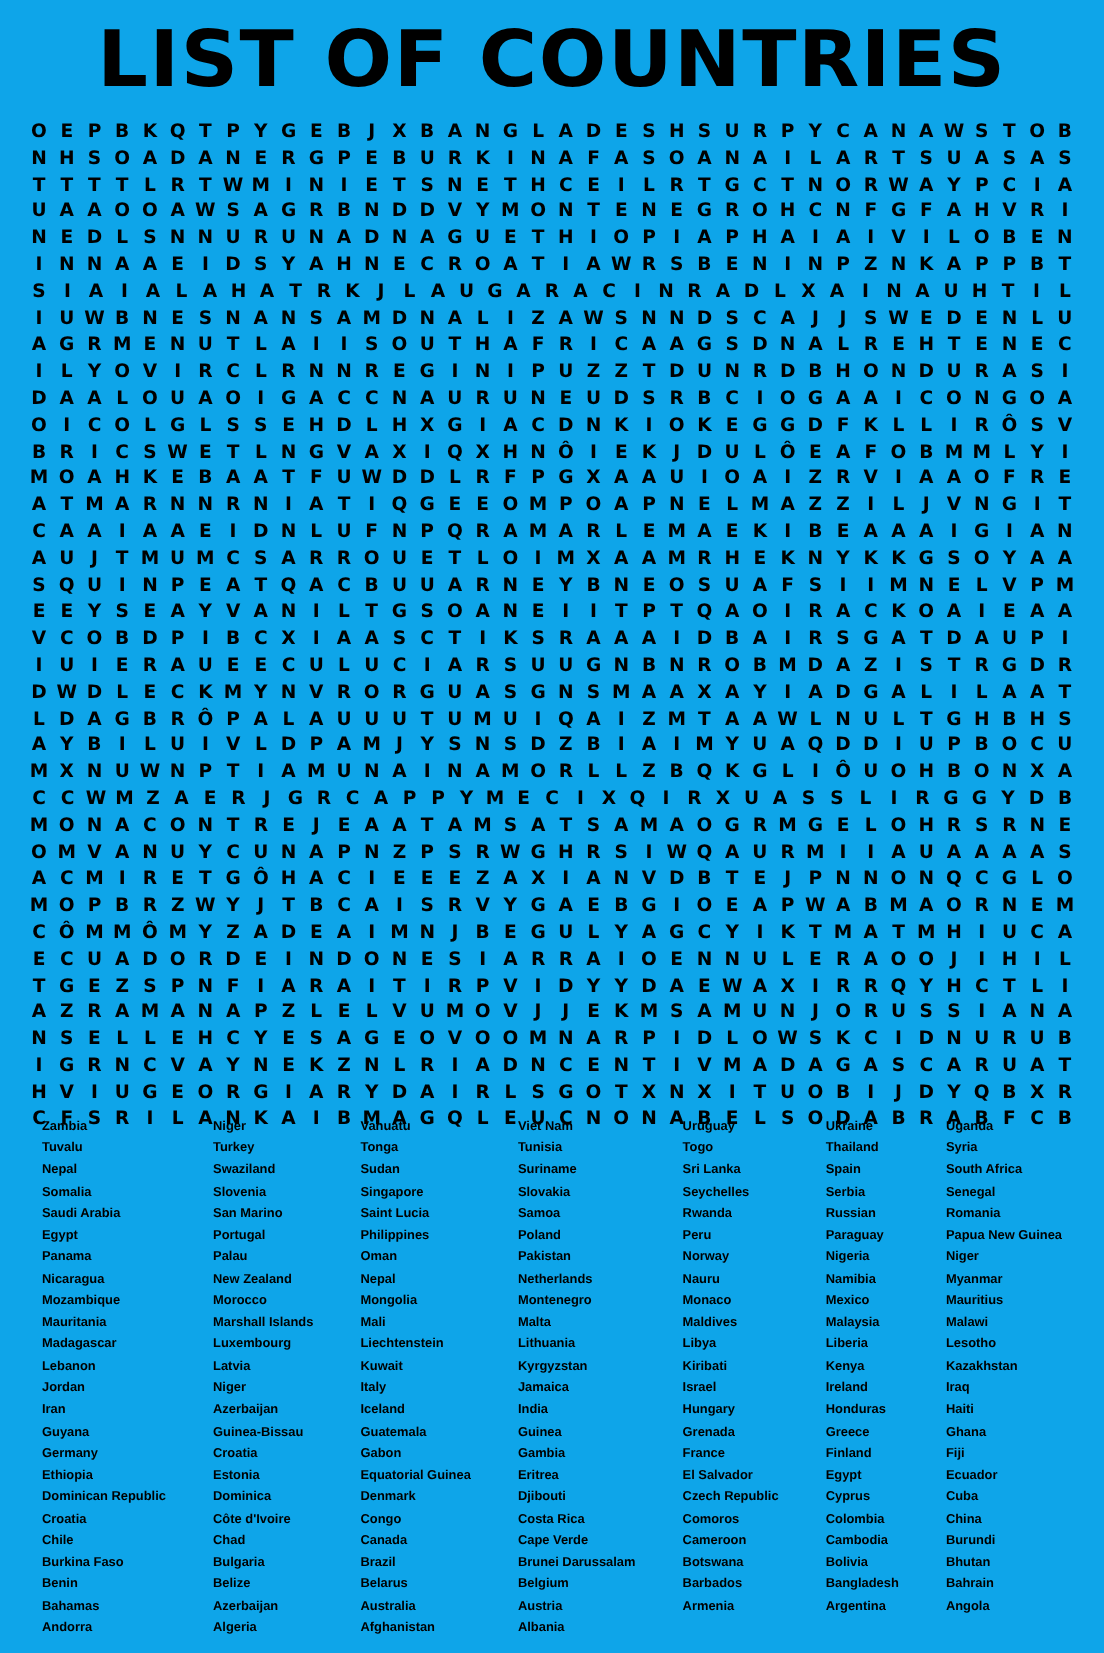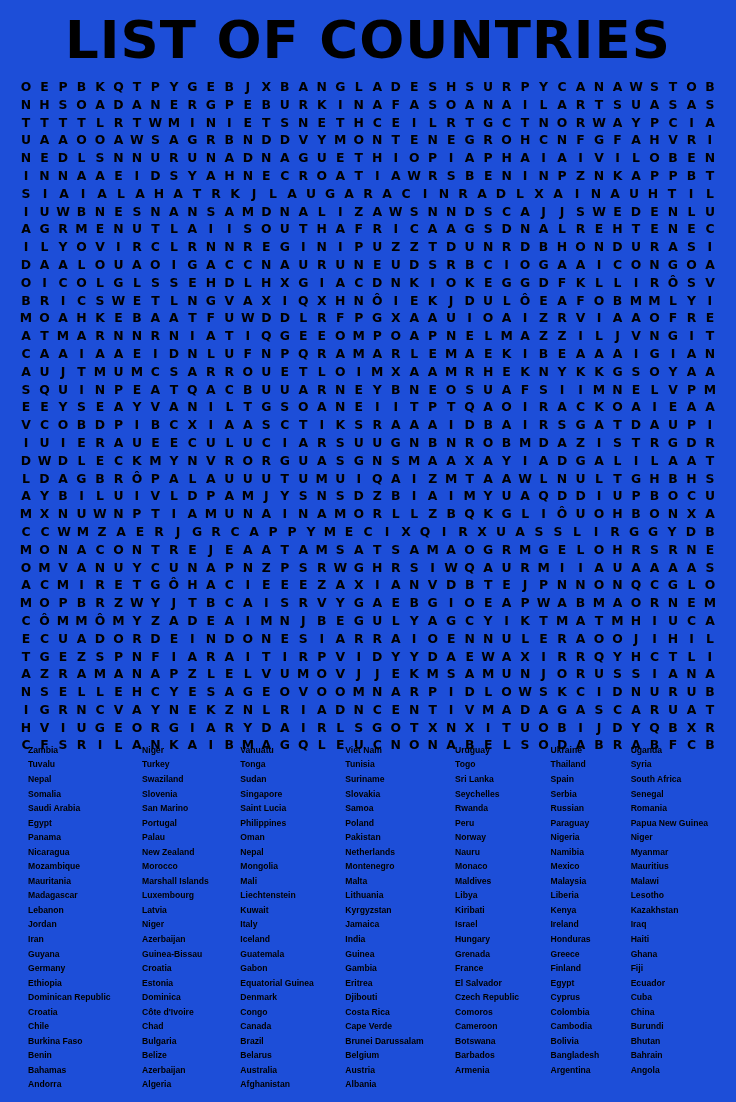--- a/index.html
+++ b/index.html
@@ -13,21 +13,21 @@
     font-family: "Liberation Sans", sans-serif;
     color: #000000;
     overflow: hidden;
   }
   .page {
     width: 736px;
     height: 1102px;
     position: relative;
     box-sizing: border-box;
     padding: 0;
-    background: #1d4ed8;
+    background: #0ea5e9;
   }
 
   
   .title-wrap {
     padding: 14px 10px 6px 10px;
     text-align: center;
   }
   .title {
     font-family: "DejaVu Sans", sans-serif;
     font-weight: 700;

